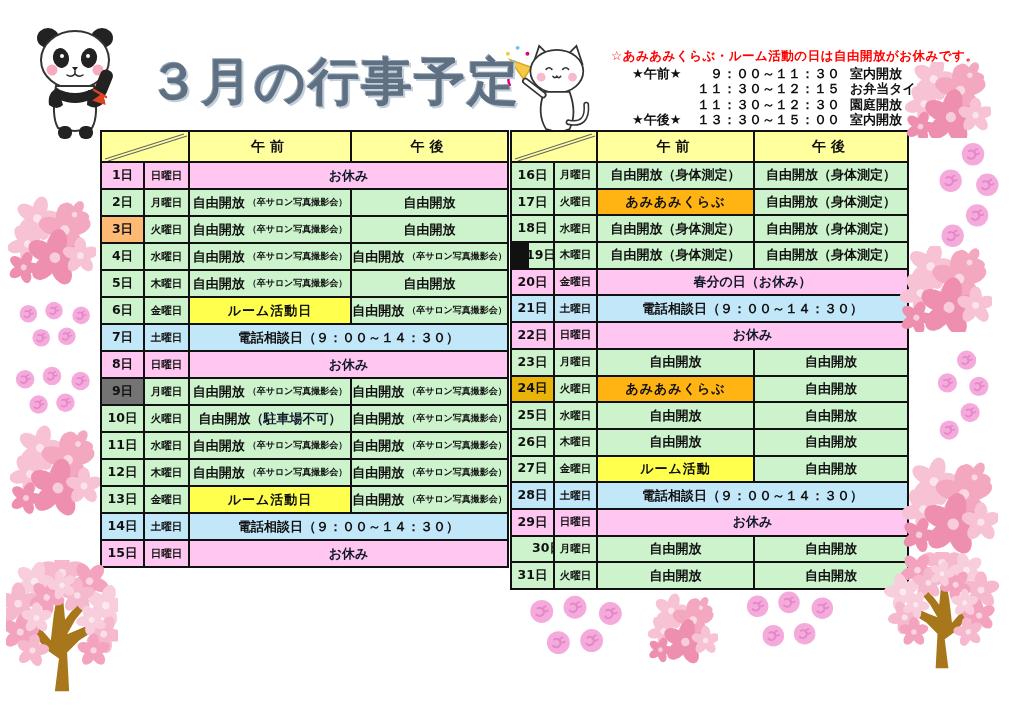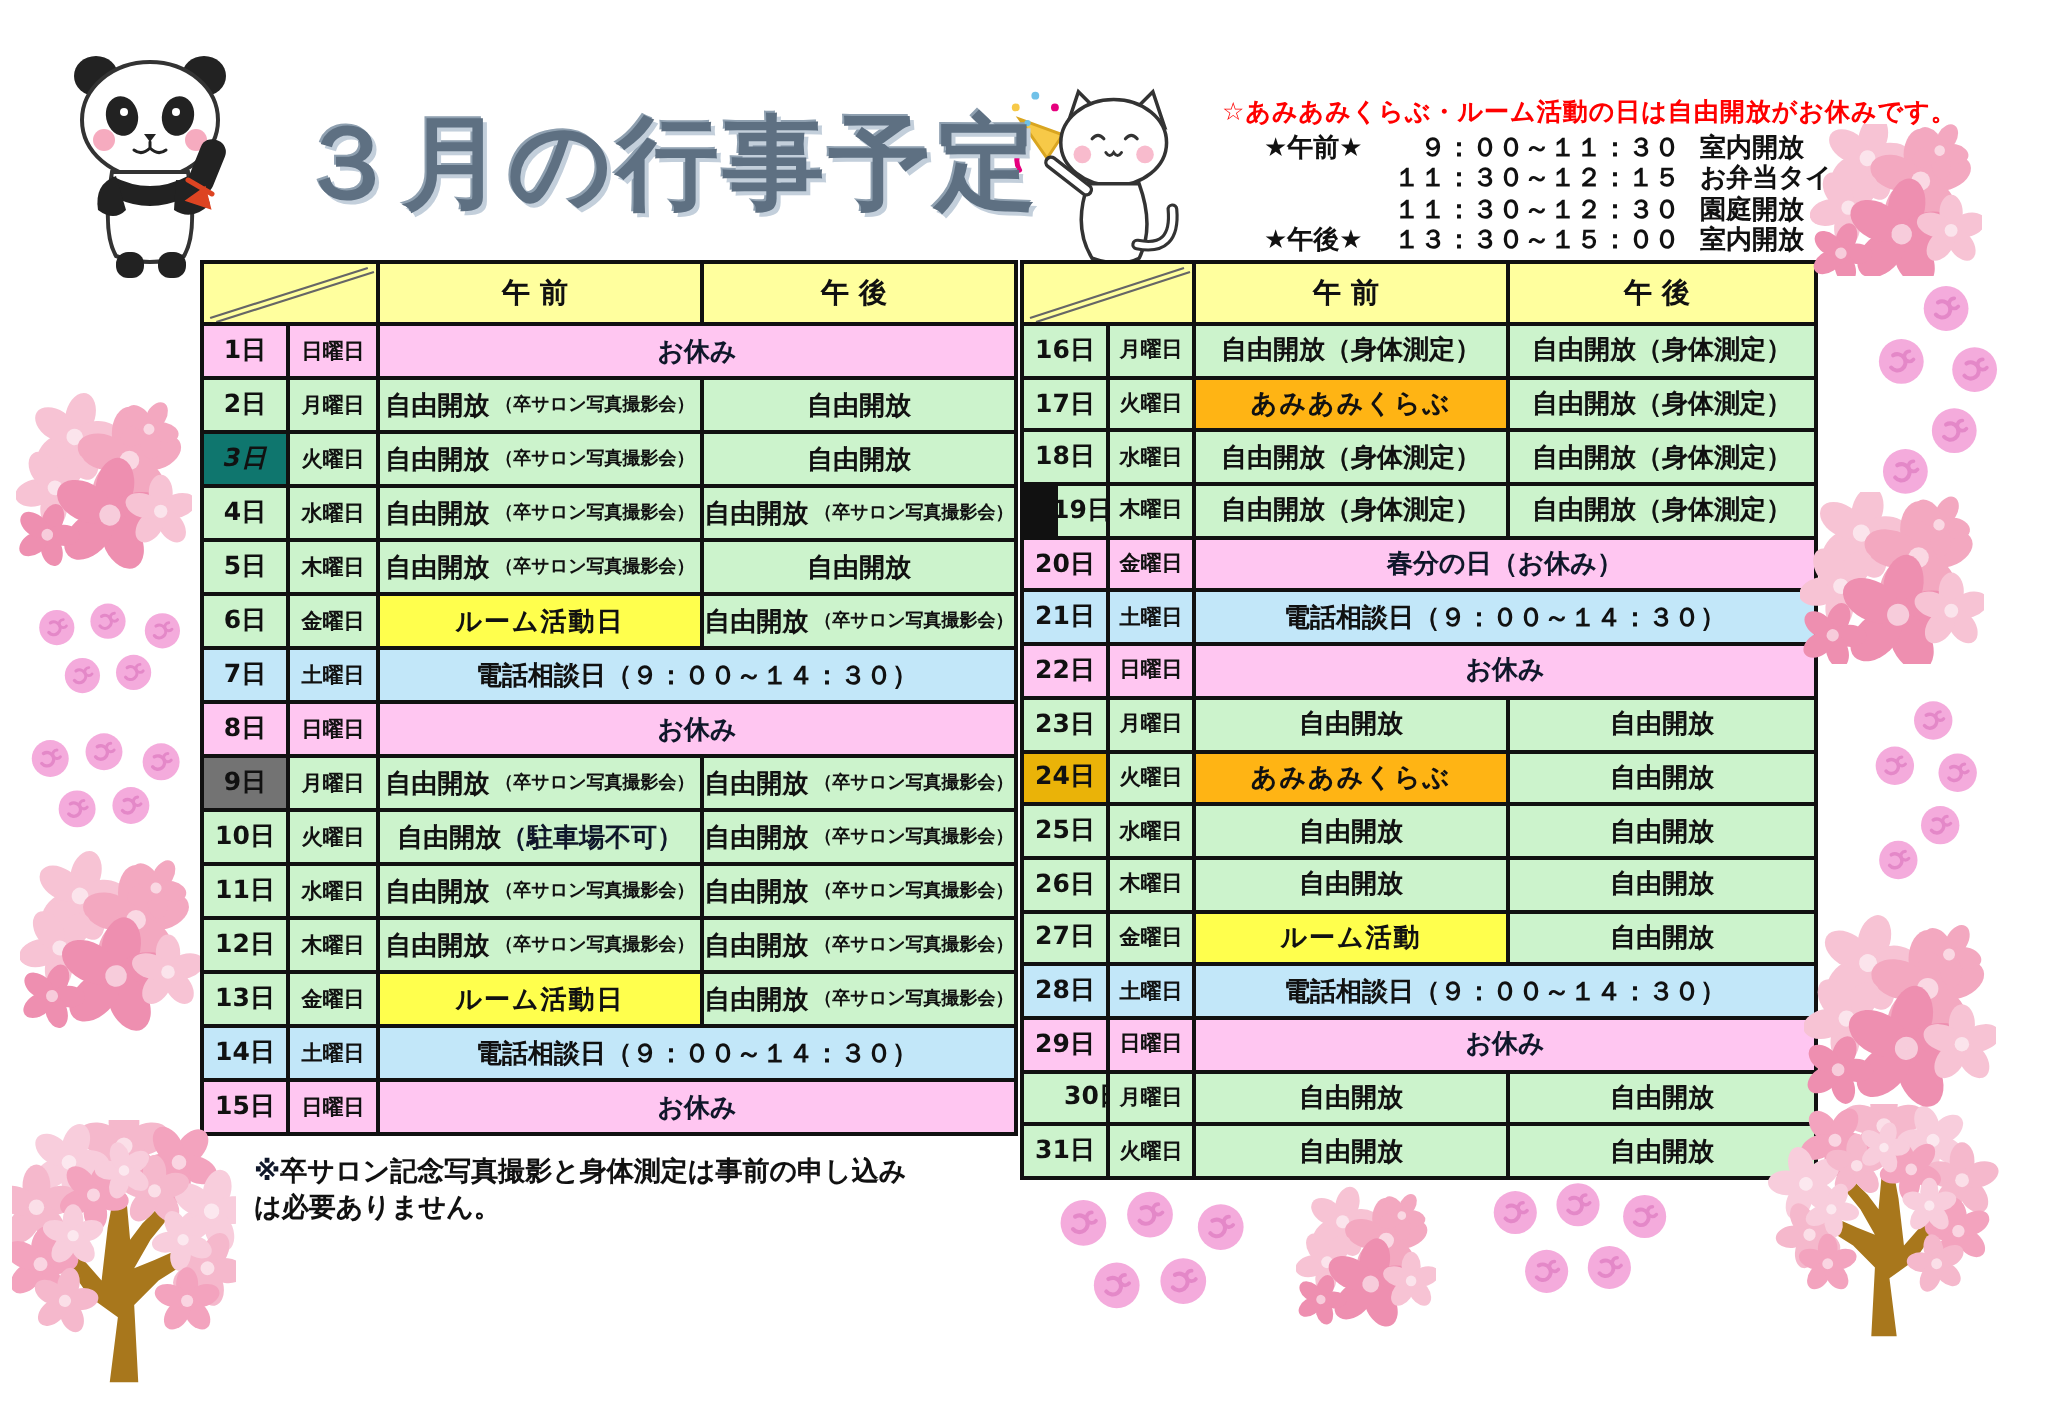--- a/index.html
+++ b/index.html
@@ -185,21 +185,21 @@
       </div>
       <div class="cell day" style="background: rgb(204, 243, 204);">2日</div>
       <div class="cell wd" style="background: rgb(204, 243, 204);">月曜日</div>
       <div class="cell" style="background: rgb(204, 243, 204);">
         <span>自由開放</span>
         <span class="note">（卒サロン写真撮影会）</span>
       </div>
       <div class="cell" style="background: rgb(204, 243, 204);">
         <span>自由開放</span>
       </div>
-      <div class="cell day" style="background: #0f766e; font-style: italic;">3日</div>
+      <div class="cell day" style="background: #fdba74;">3日</div>
       <div class="cell wd" style="background: rgb(204, 243, 204);">火曜日</div>
       <div class="cell" style="background: rgb(204, 243, 204);">
         <span>自由開放</span>
         <span class="note">（卒サロン写真撮影会）</span>
       </div>
       <div class="cell" style="background: rgb(204, 243, 204);">
         <span>自由開放</span>
       </div>
       <div class="cell day" style="background: rgb(204, 243, 204);">4日</div>
       <div class="cell wd" style="background: rgb(204, 243, 204);">水曜日</div>
@@ -416,21 +416,20 @@
       <div class="cell day" style="background: rgb(204, 243, 204);">31日</div>
       <div class="cell wd" style="background: rgb(204, 243, 204);">火曜日</div>
       <div class="cell" style="background: rgb(204, 243, 204);">
         <span>自由開放</span>
       </div>
       <div class="cell" style="background: rgb(204, 243, 204);">
         <span>自由開放</span>
       </div>
     </div>
 
-  <div class="fnote" id="fnote-0"><span class="red">※</span><span>卒サロン記念写真撮影と身体測定は事前の申し込みは必要ありません。</span></div>
 
   <svg class="deco" style="left:8px;top:193px" width="88" height="94" viewBox="0 0 90 80">
       <use href="#cluster"></use>
     </svg>
   <svg class="deco" style="left:14px;top:293px" width="80" height="64" viewBox="0 0 100 60">
       <use href="#dots-h"></use>
     </svg>
   <svg class="deco" style="left:10px;top:358px" width="84" height="66" viewBox="0 0 100 60">
       <use href="#dots-h"></use>
     </svg>

